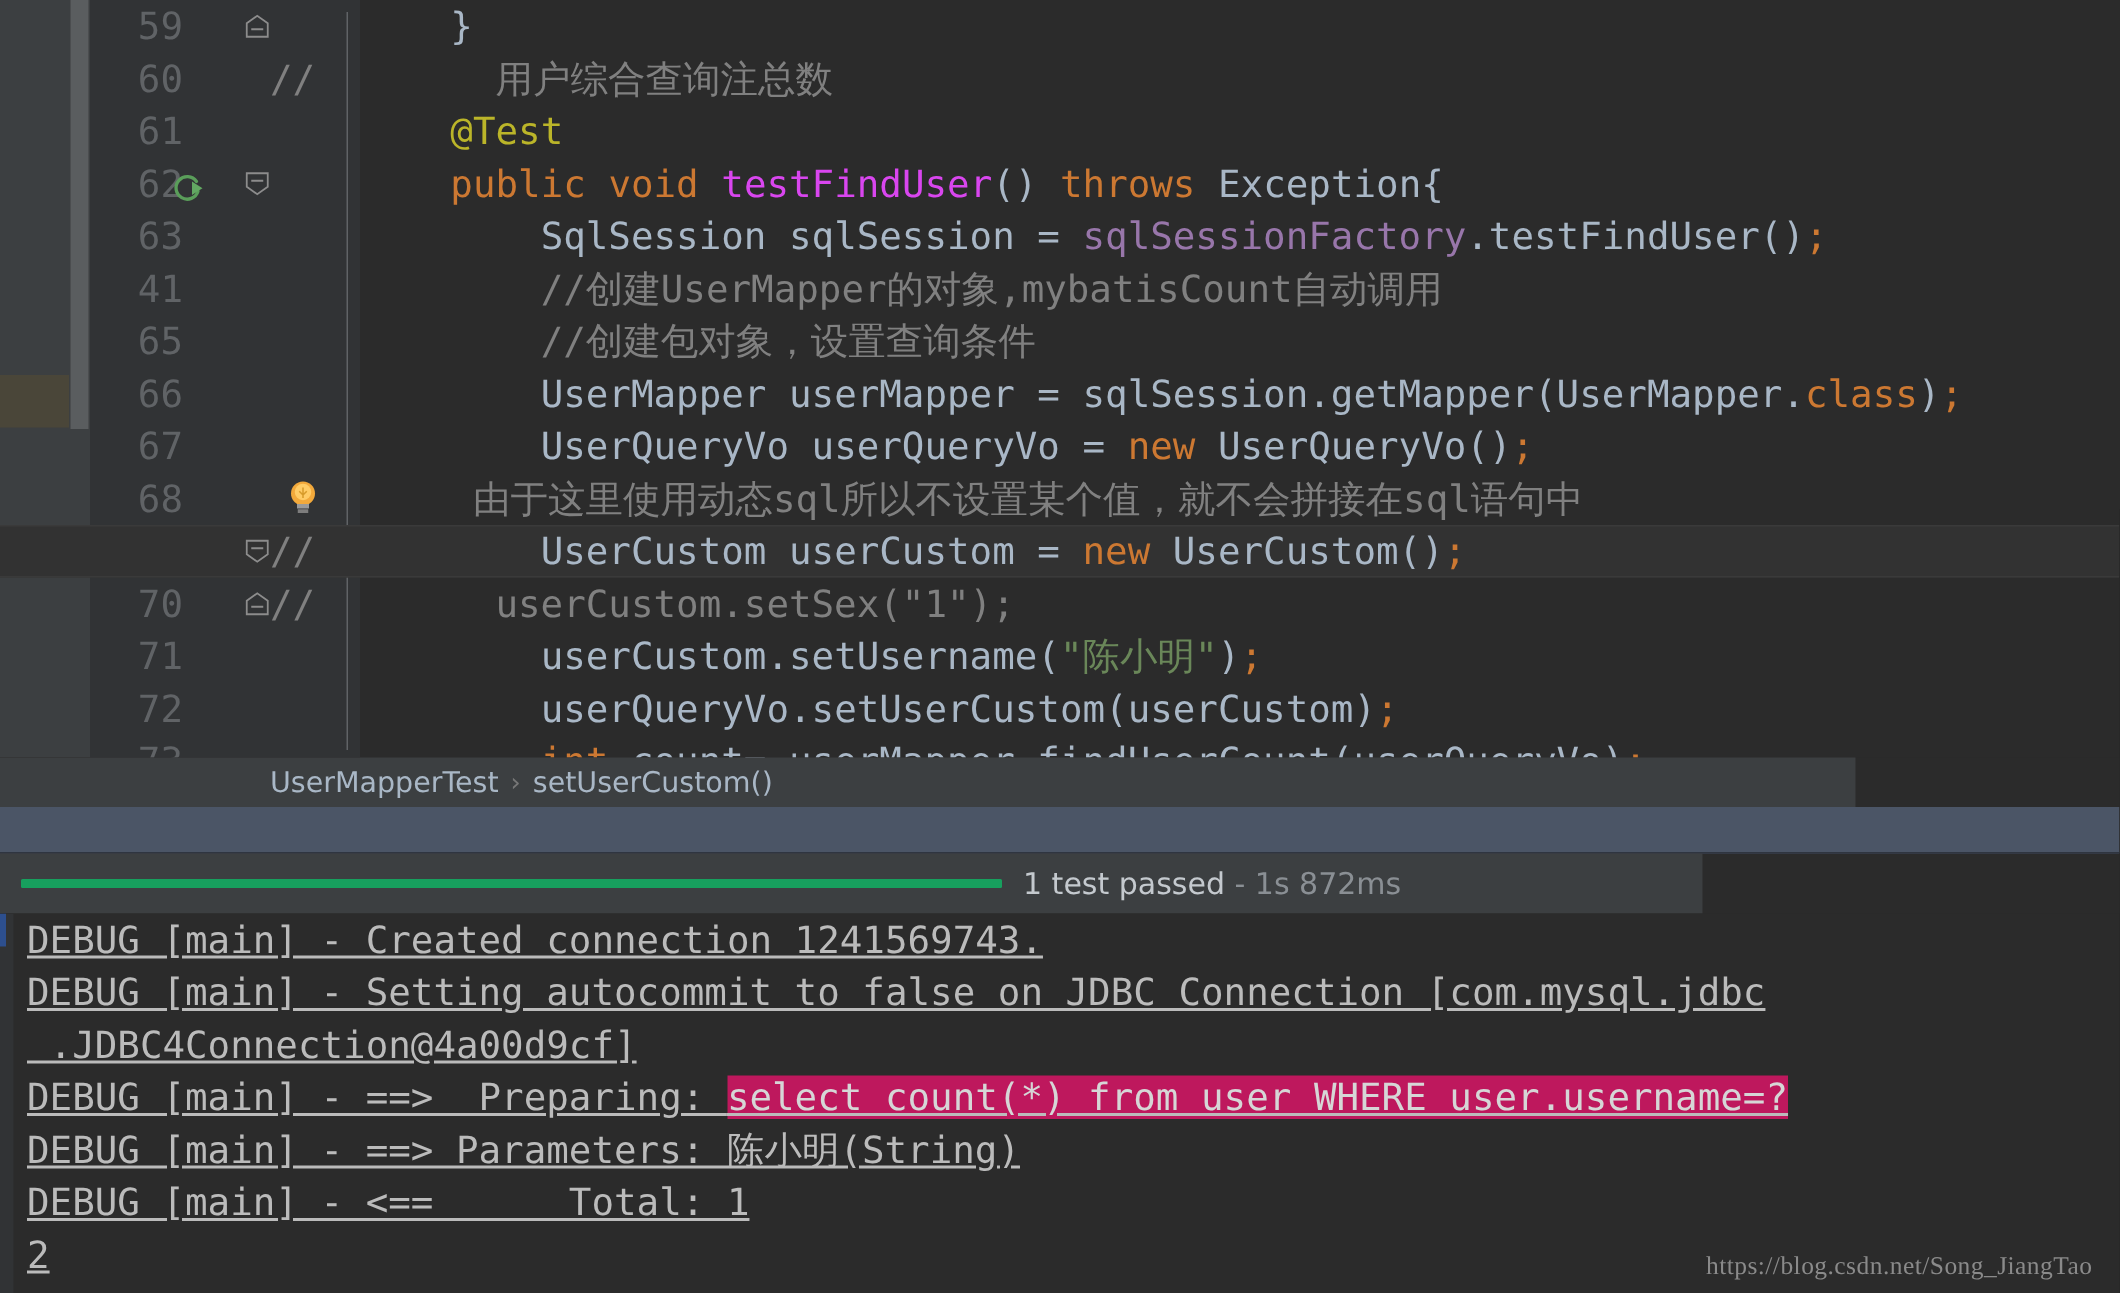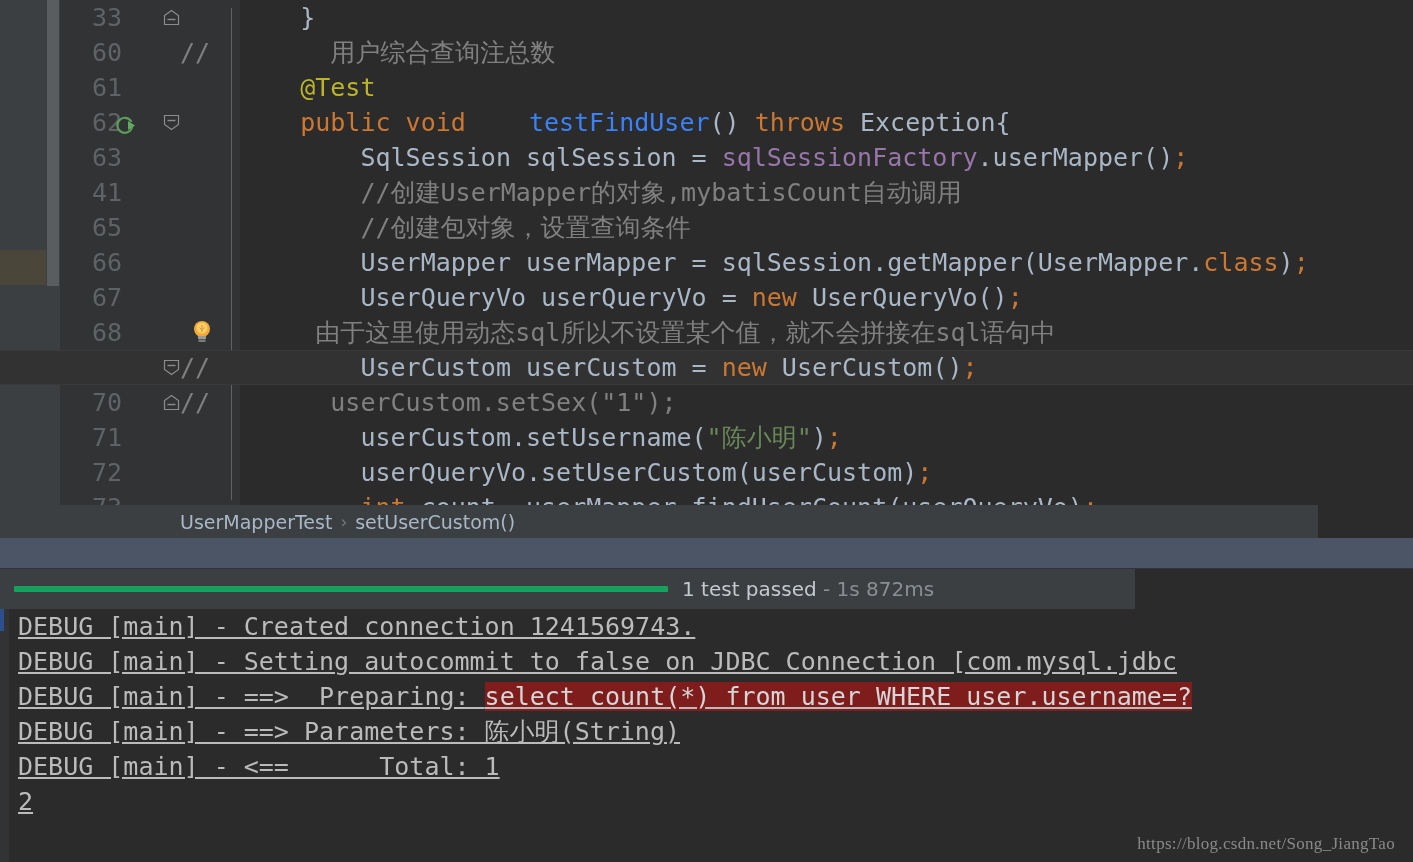--- a/index.html
+++ b/index.html
@@ -106,21 +106,21 @@
     position: absolute;
     left: 0; top: 350px;
     width: 1413px; height: 35px;
     background: #323232;
     border-top: 1px solid #3a3a3a;
     border-bottom: 1px solid #3a3a3a;
     box-sizing: border-box;
   }
 
   .tok-kw   { color: #cc7832; }
-  .tok-meth { color: #3b82f6; margin-left: 48px; }
+  .tok-meth { color: #d946ef; }
   .tok-ann  { color: #bbb529; }
   .tok-field{ color: #9876aa; }
   .tok-cmt  { color: #808080; }
   .tok-str  { color: #6a8759; }
   .tok-semi { color: #cc7832; }
   .tok-def  { color: #a9b7c6; }
 
   
   .cmt-slash {
     position: absolute;
@@ -149,22 +149,23 @@
   .bulb-icon {
     position: absolute;
     left: 190px; top: 320px;
     width: 24px; height: 26px;
   }
 
   
   .breadcrumb-bar {
     position: absolute;
     left: 0; top: 505px;
-    width: 1318px; height: 33px;
+    width: 1225px; height: 33px;
     background: #3c3f41;
+    padding-left: 12px;
   }
   .breadcrumb-inner {
     position: absolute;
     left: 180px; top: 0;
     height: 33px;
     display: flex;
     align-items: center;
     gap: 8px;
     font-size: 19px;
     color: #a9b7c6;
@@ -231,21 +232,21 @@
     font-size: 25px;
     color: #bbbbbb;
   }
   .cline {
     height: 35px;
     line-height: 35px;
     white-space: pre;
     text-decoration: underline;
   }
   .sel {
-    background: #7f1d1d;
+    background: #be185d;
     color: #d6d6d6;
     text-align: center;
   }
   .watermark {
     position: absolute;
     right: 18px; bottom: 8px;
     font-family: Liberation Serif, serif;
     font-size: 17px;
     color: #8a8a8a;
     letter-spacing: 0.3px;
@@ -261,21 +262,21 @@
     <div class="left-strip">
       <div class="left-strip-marker"></div>
     </div>
     <div class="left-scroll-track">
     </div>
     <div class="left-scroll-thumb"></div>
 
     <div class="gutter">
       <div class="gutter-fold-line"></div>
       <div id="line-numbers">
-          <div class="code-line"><span class="lnum">33</span></div>
+          <div class="code-line"><span class="lnum">59</span></div>
           <div class="code-line"><span class="lnum">60</span></div>
           <div class="code-line"><span class="lnum">61</span></div>
           <div class="code-line"><span class="lnum">62</span></div>
           <div class="code-line"><span class="lnum">63</span></div>
           <div class="code-line"><span class="lnum">41</span></div>
           <div class="code-line"><span class="lnum">65</span></div>
           <div class="code-line"><span class="lnum">66</span></div>
           <div class="code-line"><span class="lnum">67</span></div>
           <div class="code-line"><span class="lnum">68</span></div>
           <div class="code-line"><span class="lnum">69</span></div>
@@ -286,21 +287,21 @@
         </div>
     </div>
 
     <div class="caret-row-bg"></div>
 
     <div class="code-layer" id="code-layer">
         <div class="code-row"><span>    </span><span class="tok-def">}</span></div>
         <div class="code-row"><span></span><span class="tok-cmt">      用户综合查询注总数</span></div>
         <div class="code-row"><span>    </span><span class="tok-ann">@Test</span></div>
         <div class="code-row"><span>    </span><span class="tok-kw">public</span><span class="tok-def"> </span><span class="tok-kw">void</span><span class="tok-def"> </span><span class="tok-meth">testFindUser</span><span class="tok-def">() </span><span class="tok-kw">throws</span><span class="tok-def"> Exception{</span></div>
-        <div class="code-row"><span>        </span><span class="tok-def">SqlSession sqlSession = </span><span class="tok-field">sqlSessionFactory</span><span class="tok-def">.userMapper()</span><span class="tok-semi">;</span></div>
+        <div class="code-row"><span>        </span><span class="tok-def">SqlSession sqlSession = </span><span class="tok-field">sqlSessionFactory</span><span class="tok-def">.testFindUser()</span><span class="tok-semi">;</span></div>
         <div class="code-row"><span>        </span><span class="tok-cmt">//创建UserMapper的对象,mybatisCount自动调用</span></div>
         <div class="code-row"><span>        </span><span class="tok-cmt">//创建包对象，设置查询条件</span></div>
         <div class="code-row"><span>        </span><span class="tok-def">UserMapper userMapper = sqlSession.getMapper(UserMapper.</span><span class="tok-kw">class</span><span class="tok-def">)</span><span class="tok-semi">;</span></div>
         <div class="code-row"><span>        </span><span class="tok-def">UserQueryVo userQueryVo = </span><span class="tok-kw">new</span><span class="tok-def"> UserQueryVo()</span><span class="tok-semi">;</span></div>
         <div class="code-row"><span></span><span class="tok-cmt">     由于这里使用动态sql所以不设置某个值，就不会拼接在sql语句中</span></div>
         <div class="code-row"><span>        </span><span class="tok-def">UserCustom userCustom = </span><span class="tok-kw">new</span><span class="tok-def"> UserCustom()</span><span class="tok-semi">;</span></div>
         <div class="code-row"><span></span><span class="tok-cmt">      userCustom.setSex("1");</span></div>
         <div class="code-row"><span>        </span><span class="tok-def">userCustom.setUsername(</span><span class="tok-str">"陈小明"</span><span class="tok-def">)</span><span class="tok-semi">;</span></div>
         <div class="code-row"><span>        </span><span class="tok-def">userQueryVo.setUserCustom(userCustom)</span><span class="tok-semi">;</span></div>
         <div class="code-row" style="color: rgb(111, 123, 134);"><span>        </span><span class="tok-kw">int</span><span class="tok-def"> count= userMapper.findUserCount(userQueryVo)</span><span class="tok-semi">;</span></div>
@@ -364,20 +365,21 @@
     <div class="result-text"><span class="result-passed">1 test passed</span><span class="result-time"> - 1s 872ms</span></div>
   </div>
 
   <div class="console">
     <div class="console-gutter">
       <div class="console-gutter-mark"></div>
     </div>
     <div class="console-lines" id="console-lines">
         <div class="cline"><span>DEBUG [main] - Created connection 1241569743.</span></div>
         <div class="cline"><span>DEBUG [main] - Setting autocommit to false on JDBC Connection [com.mysql.jdbc</span></div>
+        <div class="cline"><span> .JDBC4Connection@4a00d9cf]</span></div>
         <div class="cline"><span>DEBUG [main] - ==&gt;  Preparing: </span><span class="sel">select count(*) from user WHERE user.username=?</span></div>
         <div class="cline"><span>DEBUG [main] - ==&gt; Parameters: 陈小明(String)</span></div>
         <div class="cline"><span>DEBUG [main] - &lt;==      Total: 1</span></div>
         <div class="cline"><span>2</span></div>
       </div>
     <div class="watermark">https://blog.csdn.net/Song_JiangTao</div>
   </div>
 
 </div>
 

